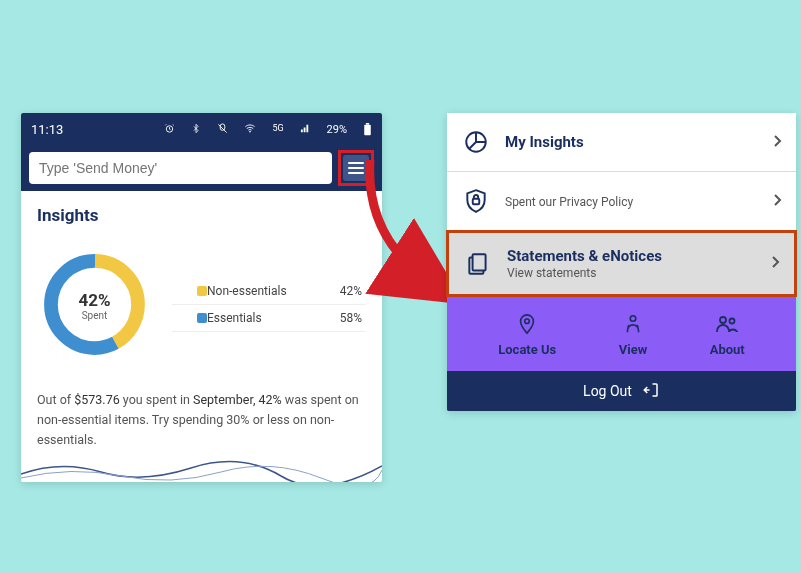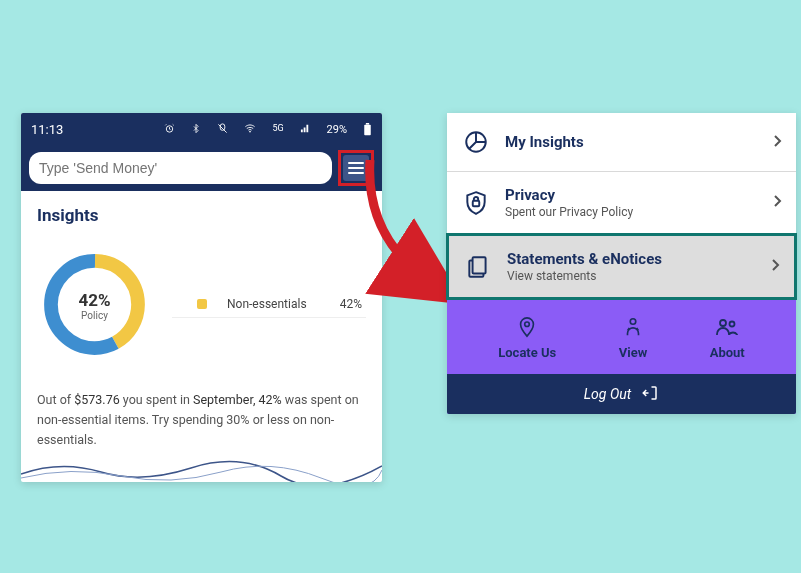--- a/index.html
+++ b/index.html
@@ -42,21 +42,21 @@
       height: 46px;
       background: #1a2f5f;
       display: flex;
       align-items: center;
       padding: 0 8px;
       gap: 6px;
     }
     .search-input {
       flex: 1;
       height: 32px;
-      border-radius: 12px;
+      border-radius: 4px;
       border: none;
       background: #fff;
       padding: 0 10px;
       font-size: 14px;
       color: #555;
     }
     .hamburger-wrap {
       border: 3px solid #d32028;
       padding: 2px;
       display: flex;
@@ -115,21 +115,21 @@
     .legend { flex: 1; }
     .legend-row {
       display: flex;
       align-items: center;
       justify-content: space-between;
       padding: 6px 4px;
       border-bottom: 1px solid #eee;
       font-size: 12px;
       color: #444;
     }
-    .legend-left { display: flex; align-items: center; gap: 20px; padding-left: 21px; }
+    .legend-left { display: flex; align-items: center; gap: 0; padding-left: 21px; }
     .legend-swatch { width: 10px; height: 10px; border-radius: 2px; }
 
     .insight-text {
       margin-top: 28px;
       font-size: 12.5px;
       line-height: 1.6;
       color: #555;
     }
     .insight-text b { color: #333; font-weight: 400; }
 
@@ -154,21 +154,21 @@
     .menu-item {
       display: flex;
       align-items: center;
       padding: 14px 14px;
       border-bottom: 1px solid #d9d9d9;
       gap: 14px;
       background: #fff;
     }
     .menu-item.highlight {
       background: #ddd;
-      border: 3px solid #0f766e;
+      border: 3px solid #c2410c;
       margin: -1px;
     }
     .menu-icon {
       width: 30px;
       height: 30px;
       display: flex;
       align-items: center;
       justify-content: center;
       color: #1a2f5f;
       flex-shrink: 0;
@@ -200,21 +200,20 @@
     .logout-bar {
       height: 40px;
       background: #1a2f5f;
       color: #fff;
       display: flex;
       align-items: center;
       justify-content: center;
       gap: 10px;
       font-size: 14px;
       border-radius: 0 0 2px 2px;
-      font-style: italic;
     }
 
     
     .arrow-svg {
       position: absolute;
       left: 355px;
       top: 140px;
       pointer-events: none;
     }
   </style>
@@ -281,31 +280,38 @@
     <div class="insights-title">Insights</div>
 
     <div class="chart-row">
       <div class="donut-wrap">
         <svg width="115" height="115" viewBox="0 0 42 42">
           <circle cx="21" cy="21" r="15.9" fill="none" stroke="#f2c744" stroke-width="5" stroke-dasharray="42 58" stroke-dashoffset="25"></circle>
           <circle cx="21" cy="21" r="15.9" fill="none" stroke="#3e8ed0" stroke-width="5" stroke-dasharray="58 42" stroke-dashoffset="-17"></circle>
         </svg>
         <div class="donut-center">
           <div class="donut-pct">42%</div>
-          <div class="donut-label">Policy</div>
+          <div class="donut-label">Spent</div>
         </div>
       </div>
       <div class="legend">
         <div class="legend-row">
           <div class="legend-left">
             <span class="legend-swatch" style="background:#f2c744"></span>
             <span>Non-essentials</span>
           </div>
           <span>42%</span>
         </div>
+        <div class="legend-row">
+          <div class="legend-left">
+            <span class="legend-swatch" style="background:#3e8ed0"></span>
+            <span>Essentials</span>
+          </div>
+          <span>58%</span>
+        </div>
       </div>
     </div>
 
     <div class="insight-text">
       <span>Out of </span><b>$573.76</b><span> you spent in </span><b>September,</b><b> 42%</b><span> was spent on non-essential items. Try spending 30% or less on non-essentials.</span>
     </div>
   </div>
 
   <svg class="wave" viewBox="0 0 361 28" preserveAspectRatio="none">
     <path d="M0 18 Q 40 4 80 16 T 170 12 T 260 20 T 361 10" fill="none" stroke="#3d5589" stroke-width="1.5"></path>
@@ -342,21 +348,20 @@
 
   <div class="menu-item">
     <div class="menu-icon">
       <svg width="26" height="26" viewBox="0 0 24 24" fill="none" stroke="#1a2f5f" stroke-width="1.8">
           <path d="M12 2l8 3v6c0 5-3.5 9-8 11-4.5-2-8-6-8-11V5l8-3z"></path>
           <rect x="9" y="10" width="6" height="5" rx="1"></rect>
           <path d="M10 10V8.5a2 2 0 014 0V10"></path>
         </svg>
     </div>
     <div class="menu-text">
-      <div class="menu-title">Privacy</div>
       <div class="menu-sub">Spent our Privacy Policy</div>
     </div>
     <div class="menu-chevron">
       <svg width="10" height="14" viewBox="0 0 10 14" fill="none" stroke="#555" stroke-width="2">
           <path d="M3 2l5 5-5 5"></path>
         </svg>
     </div>
   </div>
 
   <div class="menu-item highlight">

